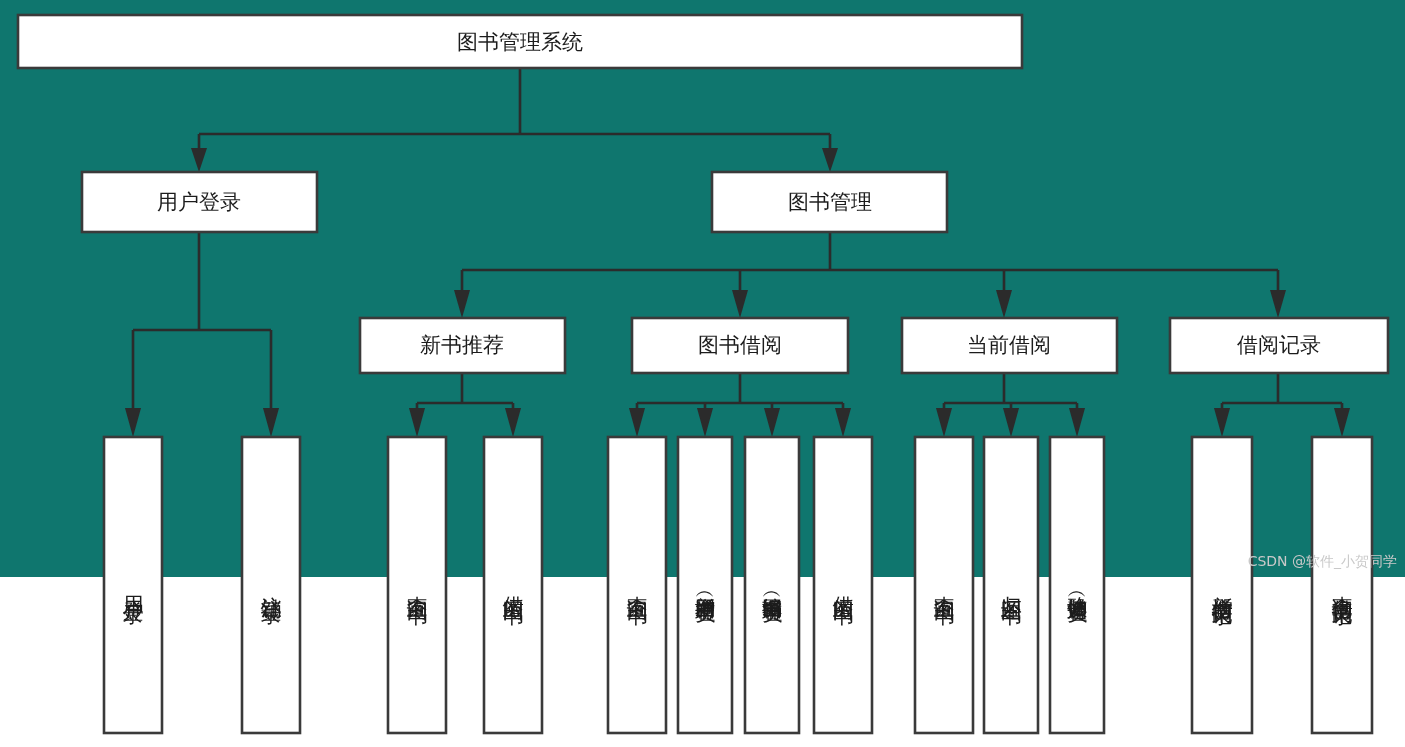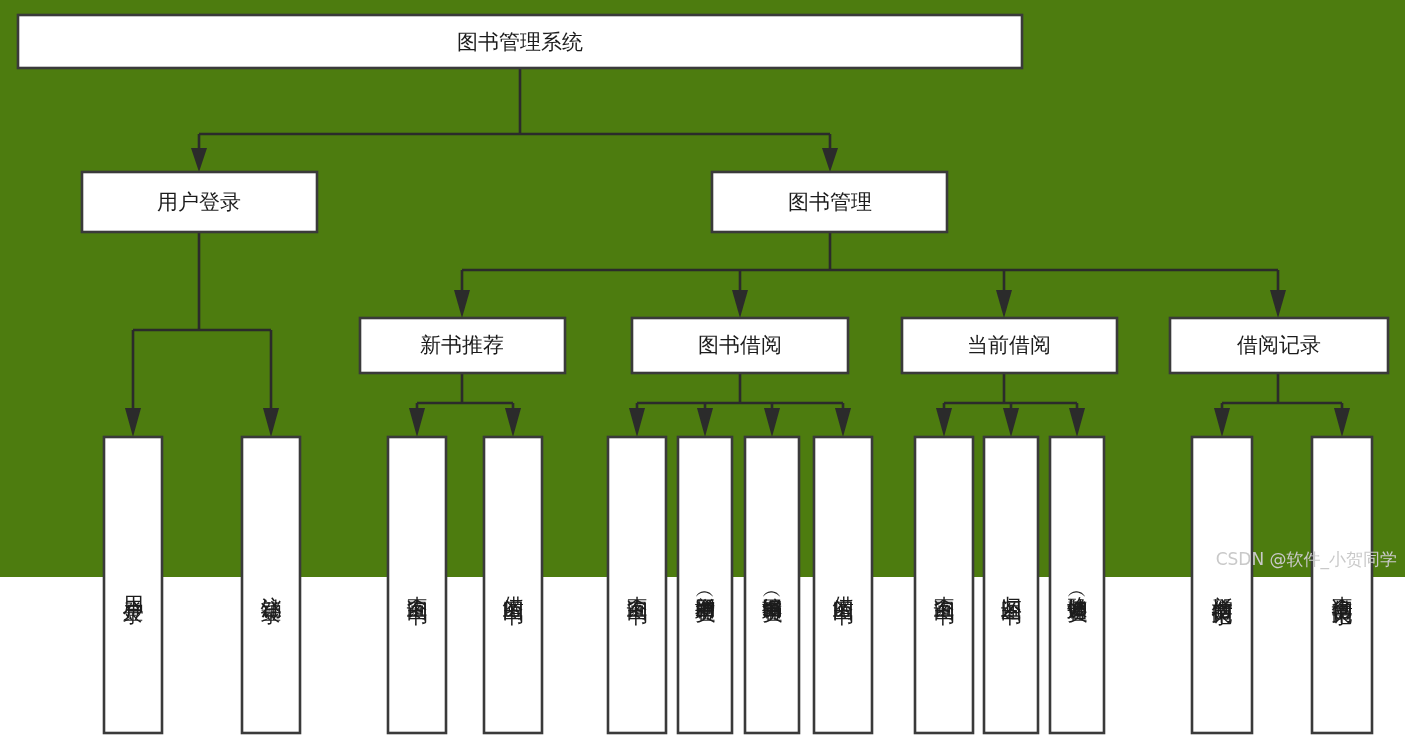--- a/index.html
+++ b/index.html
@@ -10,21 +10,21 @@
   body {
     width: 1405px;
     height: 747px;
     font-family: "DejaVu Sans", "Liberation Sans", sans-serif;
     overflow: hidden;
   }
   #diagram-root {
     position: relative;
     width: 1405px;
     height: 577px;
-    background: #4d7c0f;
+    background: #0f766e;
   }
   svg.diagram-canvas {
     position: absolute;
     left: 0;
     top: 0;
     width: 1405px;
     height: 747px;
   }
   .node-box {
     fill: #ffffff;
@@ -61,21 +61,21 @@
     align-items: center;
     justify-content: center;
     white-space: nowrap;
     user-select: none;
   }
   .watermark {
     position: absolute;
     right: 8px;
     bottom: 6px;
     font-family: "DejaVu Sans", "Liberation Sans", sans-serif;
-    font-size: 17px;
+    font-size: 14px;
     color: #c9c9c9;
     white-space: nowrap;
     user-select: none;
     margin-top: 22px;
   }
 </style>
 </head>
 <body>
 
 <div id="diagram-root">

